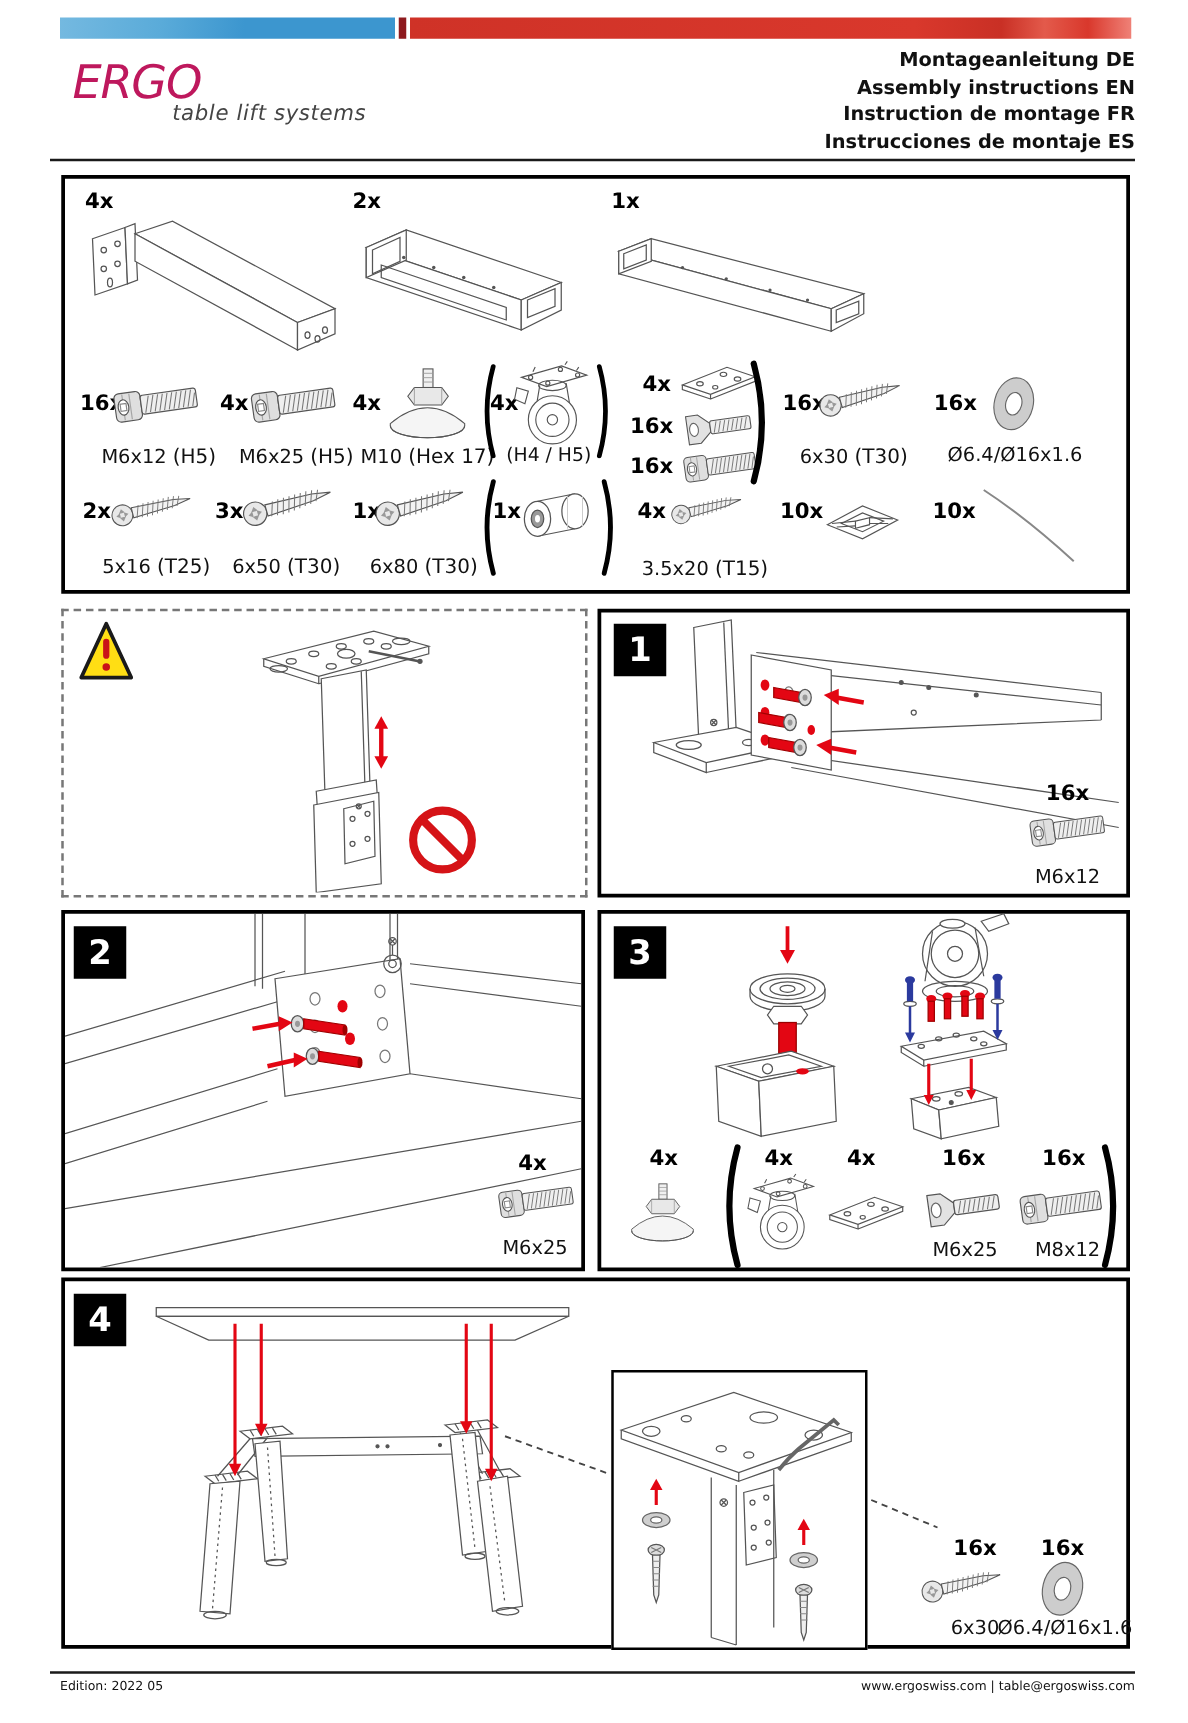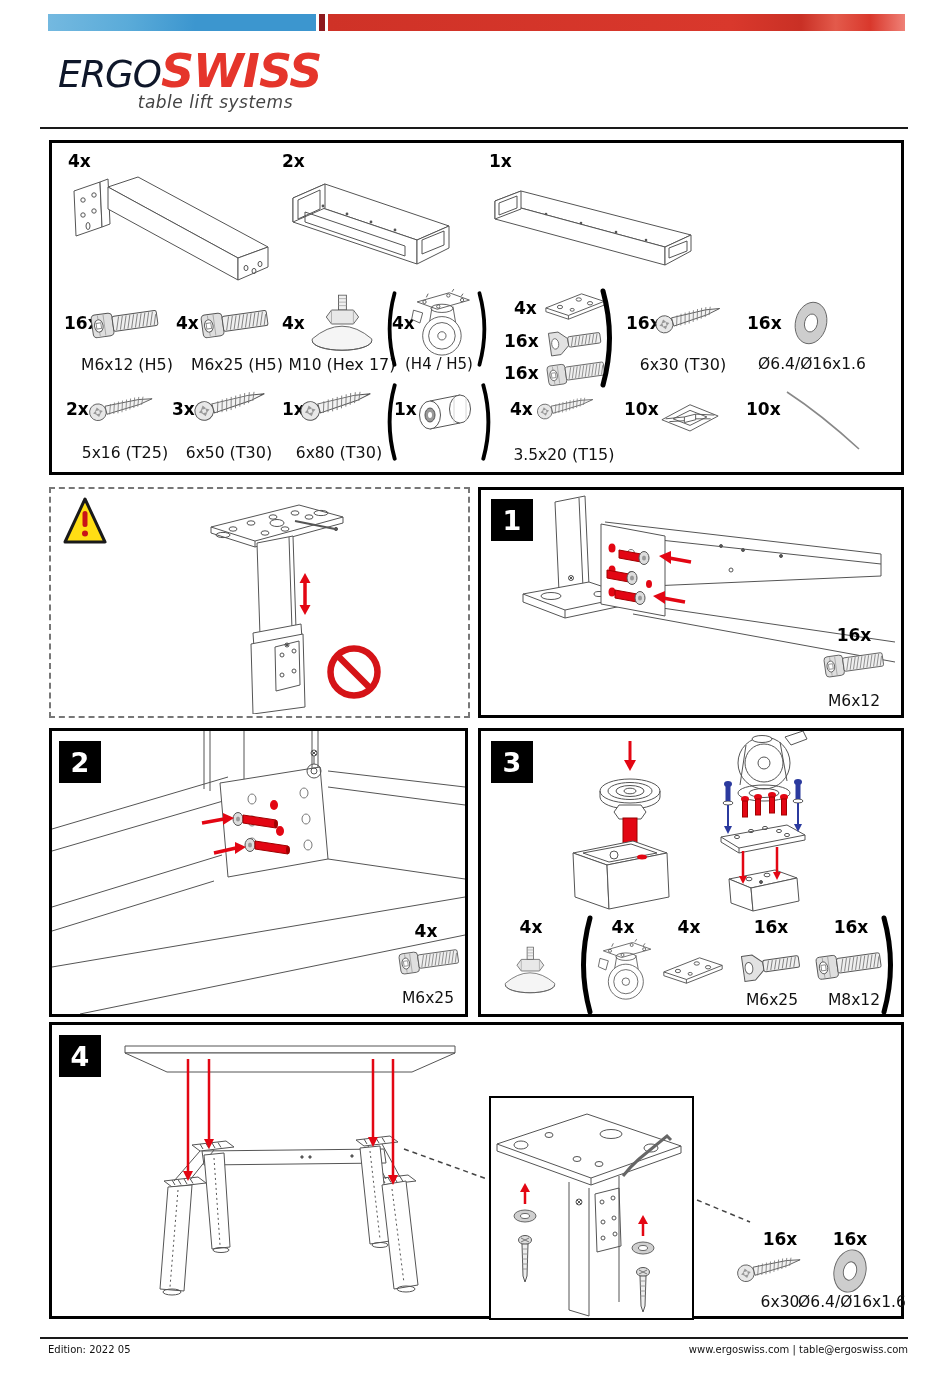--- a/index.html
+++ b/index.html
@@ -11,21 +11,21 @@
   .badge{position:absolute;width:42px;height:42px;background:#000;color:#fff;font-weight:700;
          font-size:27px;display:flex;align-items:center;justify-content:center;}
   .qty{position:absolute;font-weight:700;font-size:17px;color:#000;white-space:nowrap;}
   .plabel{position:absolute;font-size:15.5px;color:#111;text-align:center;white-space:nowrap;}
   .spec{font-size:16px;}
   .pic{position:absolute;}
   .rot8{transform:rotate(-8deg);transform-origin:center;}
   .rot14{transform:rotate(-14deg);transform-origin:center;}
   .rot16{transform:rotate(-16deg);transform-origin:center;}
   .logo-line{display:flex;align-items:baseline;}
-  .logo-ergo{font-style:italic;font-weight:400;font-size:37px;color:#0f172a;letter-spacing:-1px;}
+  .logo-ergo{font-style:italic;font-weight:400;font-size:37px;color:#be185d;letter-spacing:-1px;}
   .logo-swiss{font-style:italic;font-weight:700;font-size:46px;color:#E5352B;letter-spacing:-1px;}
   .logo-tag{font-style:italic;font-size:17px;color:#444;text-align:right;margin-top:-6px;letter-spacing:.5px;}
   .doc-title{position:absolute;left:350px;top:52px;width:250px;text-align:center;
              font-size:48px;font-weight:700;letter-spacing:1px;}
   .langs{position:absolute;right:42px;top:38px;text-align:right;font-weight:700;font-size:15.5px;line-height:21.5px;}
   .rule{position:absolute;left:40px;width:868px;height:2px;background:#1a1a1a;}
   .ftxt{position:absolute;font-size:10px;top:1344px;white-space:nowrap;}
   svg{display:block;}
 </style>
 </head>
@@ -158,26 +158,31 @@
     </defs>
   </svg>
 
   <div class="abs" style="left:48px;top:14px;width:268px;height:17px;background:linear-gradient(95deg,#74b9e0 0%,#5aabd9 30%,#3c96cf 55%,#3c96cf 100%);"></div>
   <div class="abs" style="left:319px;top:14px;width:6px;height:17px;background:#8e1a1e;"></div>
   <div class="abs" style="left:328px;top:14px;width:577px;height:17px;background:linear-gradient(to right,#cf3227 0%,#d9382c 70%,#c93025 82%,#e35a4b 88%,#d9382c 94%,#ef8177 100%);"></div>
 
   <div class="abs" style="left:58px;top:44px;width:235px;">
     <div class="logo-line">
       <span class="logo-ergo">ERGO</span>
-        <span class="logo-swiss">SWISS</span>
     </div>
     <div class="logo-tag">table lift systems</div>
   </div>
 
 
+  <div class="langs">
+    <div>Montageanleitung DE</div>
+    <div>Assembly instructions EN</div>
+    <div>Instruction de montage FR</div>
+    <div>Instrucciones de montaje ES</div>
+  </div>
 
   <div class="rule" style="top:127px;"></div>
 
   <div class="panel" style="left:49px;top:140px;width:855px;height:335px;">
 
     <span class="qty" style="left:16px;top:8px;">4x</span>
     <svg class="pic" viewBox="0 0 200 112" style="left:18px;top:32px;width:200px;height:112px;">
         <use href="#s-leg"></use>
       </svg>
 

